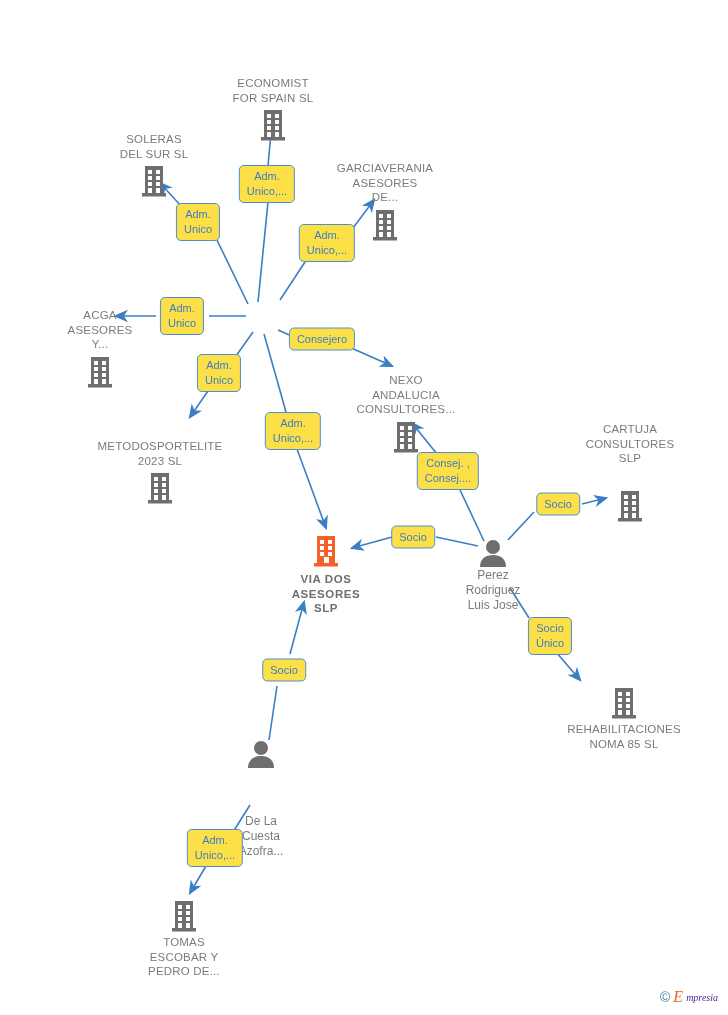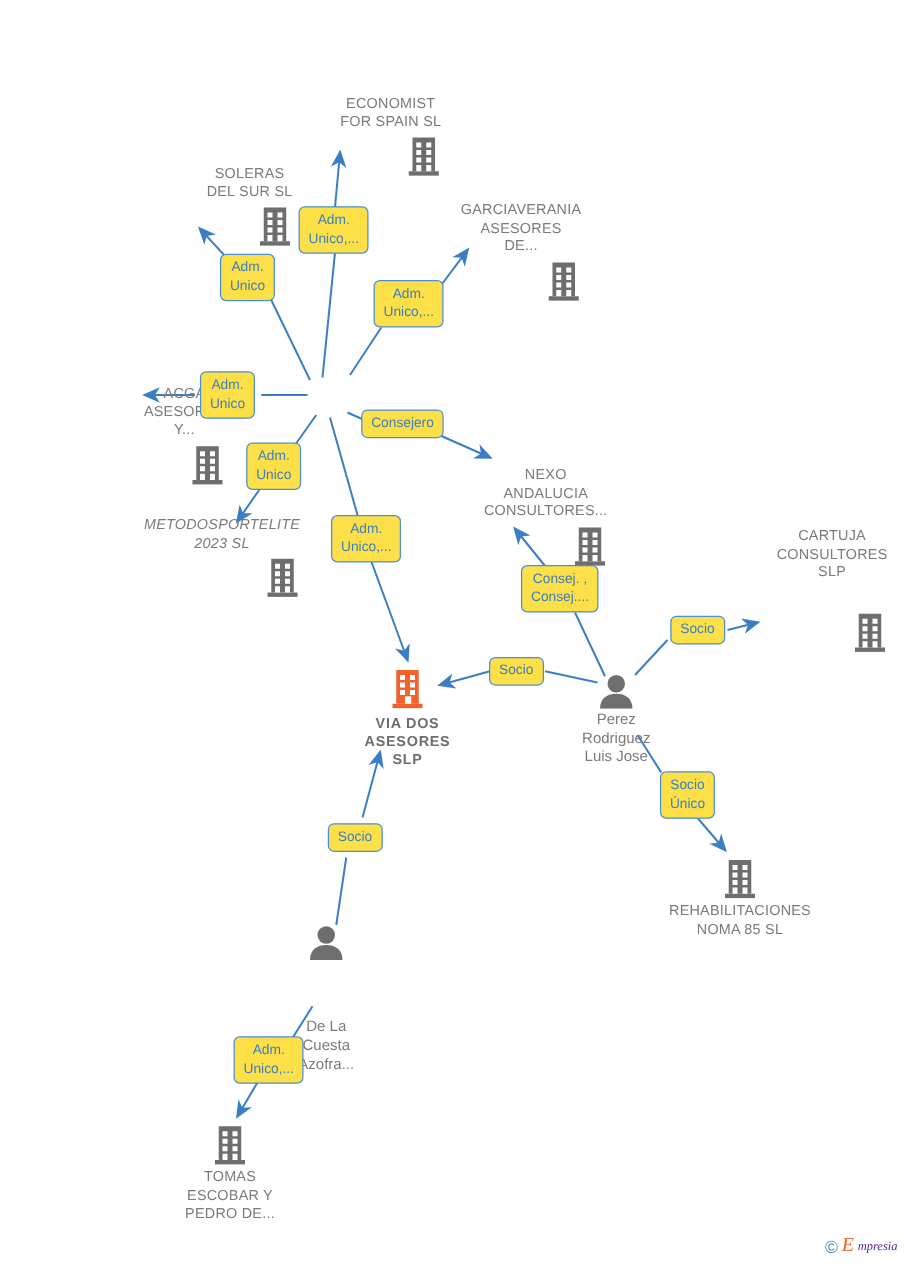--- a/index.html
+++ b/index.html
@@ -49,21 +49,21 @@
     letter-spacing: .6px;
     margin-top: 4px;
   }
   .node.person .label {
     letter-spacing: 0;
     font-size: 12px;
     line-height: 15px;
     margin-top: 1px;
   }
   
-  .node.label-top { flex-direction: column-reverse; align-items: flex-end; }
+  .node.label-top { flex-direction: column-reverse; }
   .node.label-top .label { margin-top: 0; margin-bottom: 3px; }
 
   .edgelabel {
     position: absolute;
     background: #fde047;
     border: 1px solid #4a8fd4;
     border-radius: 5px;
     color: #3c7ec4;
     font-size: 11px;
     line-height: 15px;
@@ -221,21 +221,21 @@
             <rect x="16" y="24" width="4" height="5"></rect>
         </g>
       </svg>
     </span>
     <span class="label">ACGA
 ASESORES
 Y...</span>
   </div>
 
 
-  <div class="node company label-top" style="left:160px; top:413px;font-style:italic;">
+  <div class="node company label-top" style="left:160px; top:439px;">
     <span class="icon">
       <svg width="28" height="34" viewBox="0 0 28 34" aria-hidden="true">
         <rect x="5" y="2" width="18" height="27" fill="#6e6e6e"></rect>
         <rect x="2" y="29" width="24" height="3.5" fill="#6e6e6e"></rect>
         <g fill="#ffffff">
           <rect x="8" y="6" width="4" height="4"></rect>
             <rect x="16" y="6" width="4" height="4"></rect>
           <rect x="8" y="12" width="4" height="4"></rect>
             <rect x="16" y="12" width="4" height="4"></rect>
           <rect x="8" y="18" width="4" height="4"></rect>
@@ -319,21 +319,21 @@
       <svg width="32" height="28" viewBox="0 0 32 28" aria-hidden="true">
         <circle cx="16" cy="8" r="7" fill="#6e6e6e"></circle>
         <path d="M3,28 C3,19.5 9,16 16,16 C23,16 29,19.5 29,28 Z" fill="#6e6e6e"></path>
       </svg>
     </span>
     <span class="label">Perez
 Rodriguez
 Luis Jose</span>
   </div>
 
-  <div class="node company" style="left:592px; top:686px;">
+  <div class="node company" style="left:624px; top:686px;">
     <span class="icon">
       <svg width="28" height="34" viewBox="0 0 28 34" aria-hidden="true">
         <rect x="5" y="2" width="18" height="27" fill="#6e6e6e"></rect>
         <rect x="2" y="29" width="24" height="3.5" fill="#6e6e6e"></rect>
         <g fill="#ffffff">
           <rect x="8" y="6" width="4" height="4"></rect>
             <rect x="16" y="6" width="4" height="4"></rect>
           <rect x="8" y="12" width="4" height="4"></rect>
             <rect x="16" y="12" width="4" height="4"></rect>
           <rect x="8" y="18" width="4" height="4"></rect>

